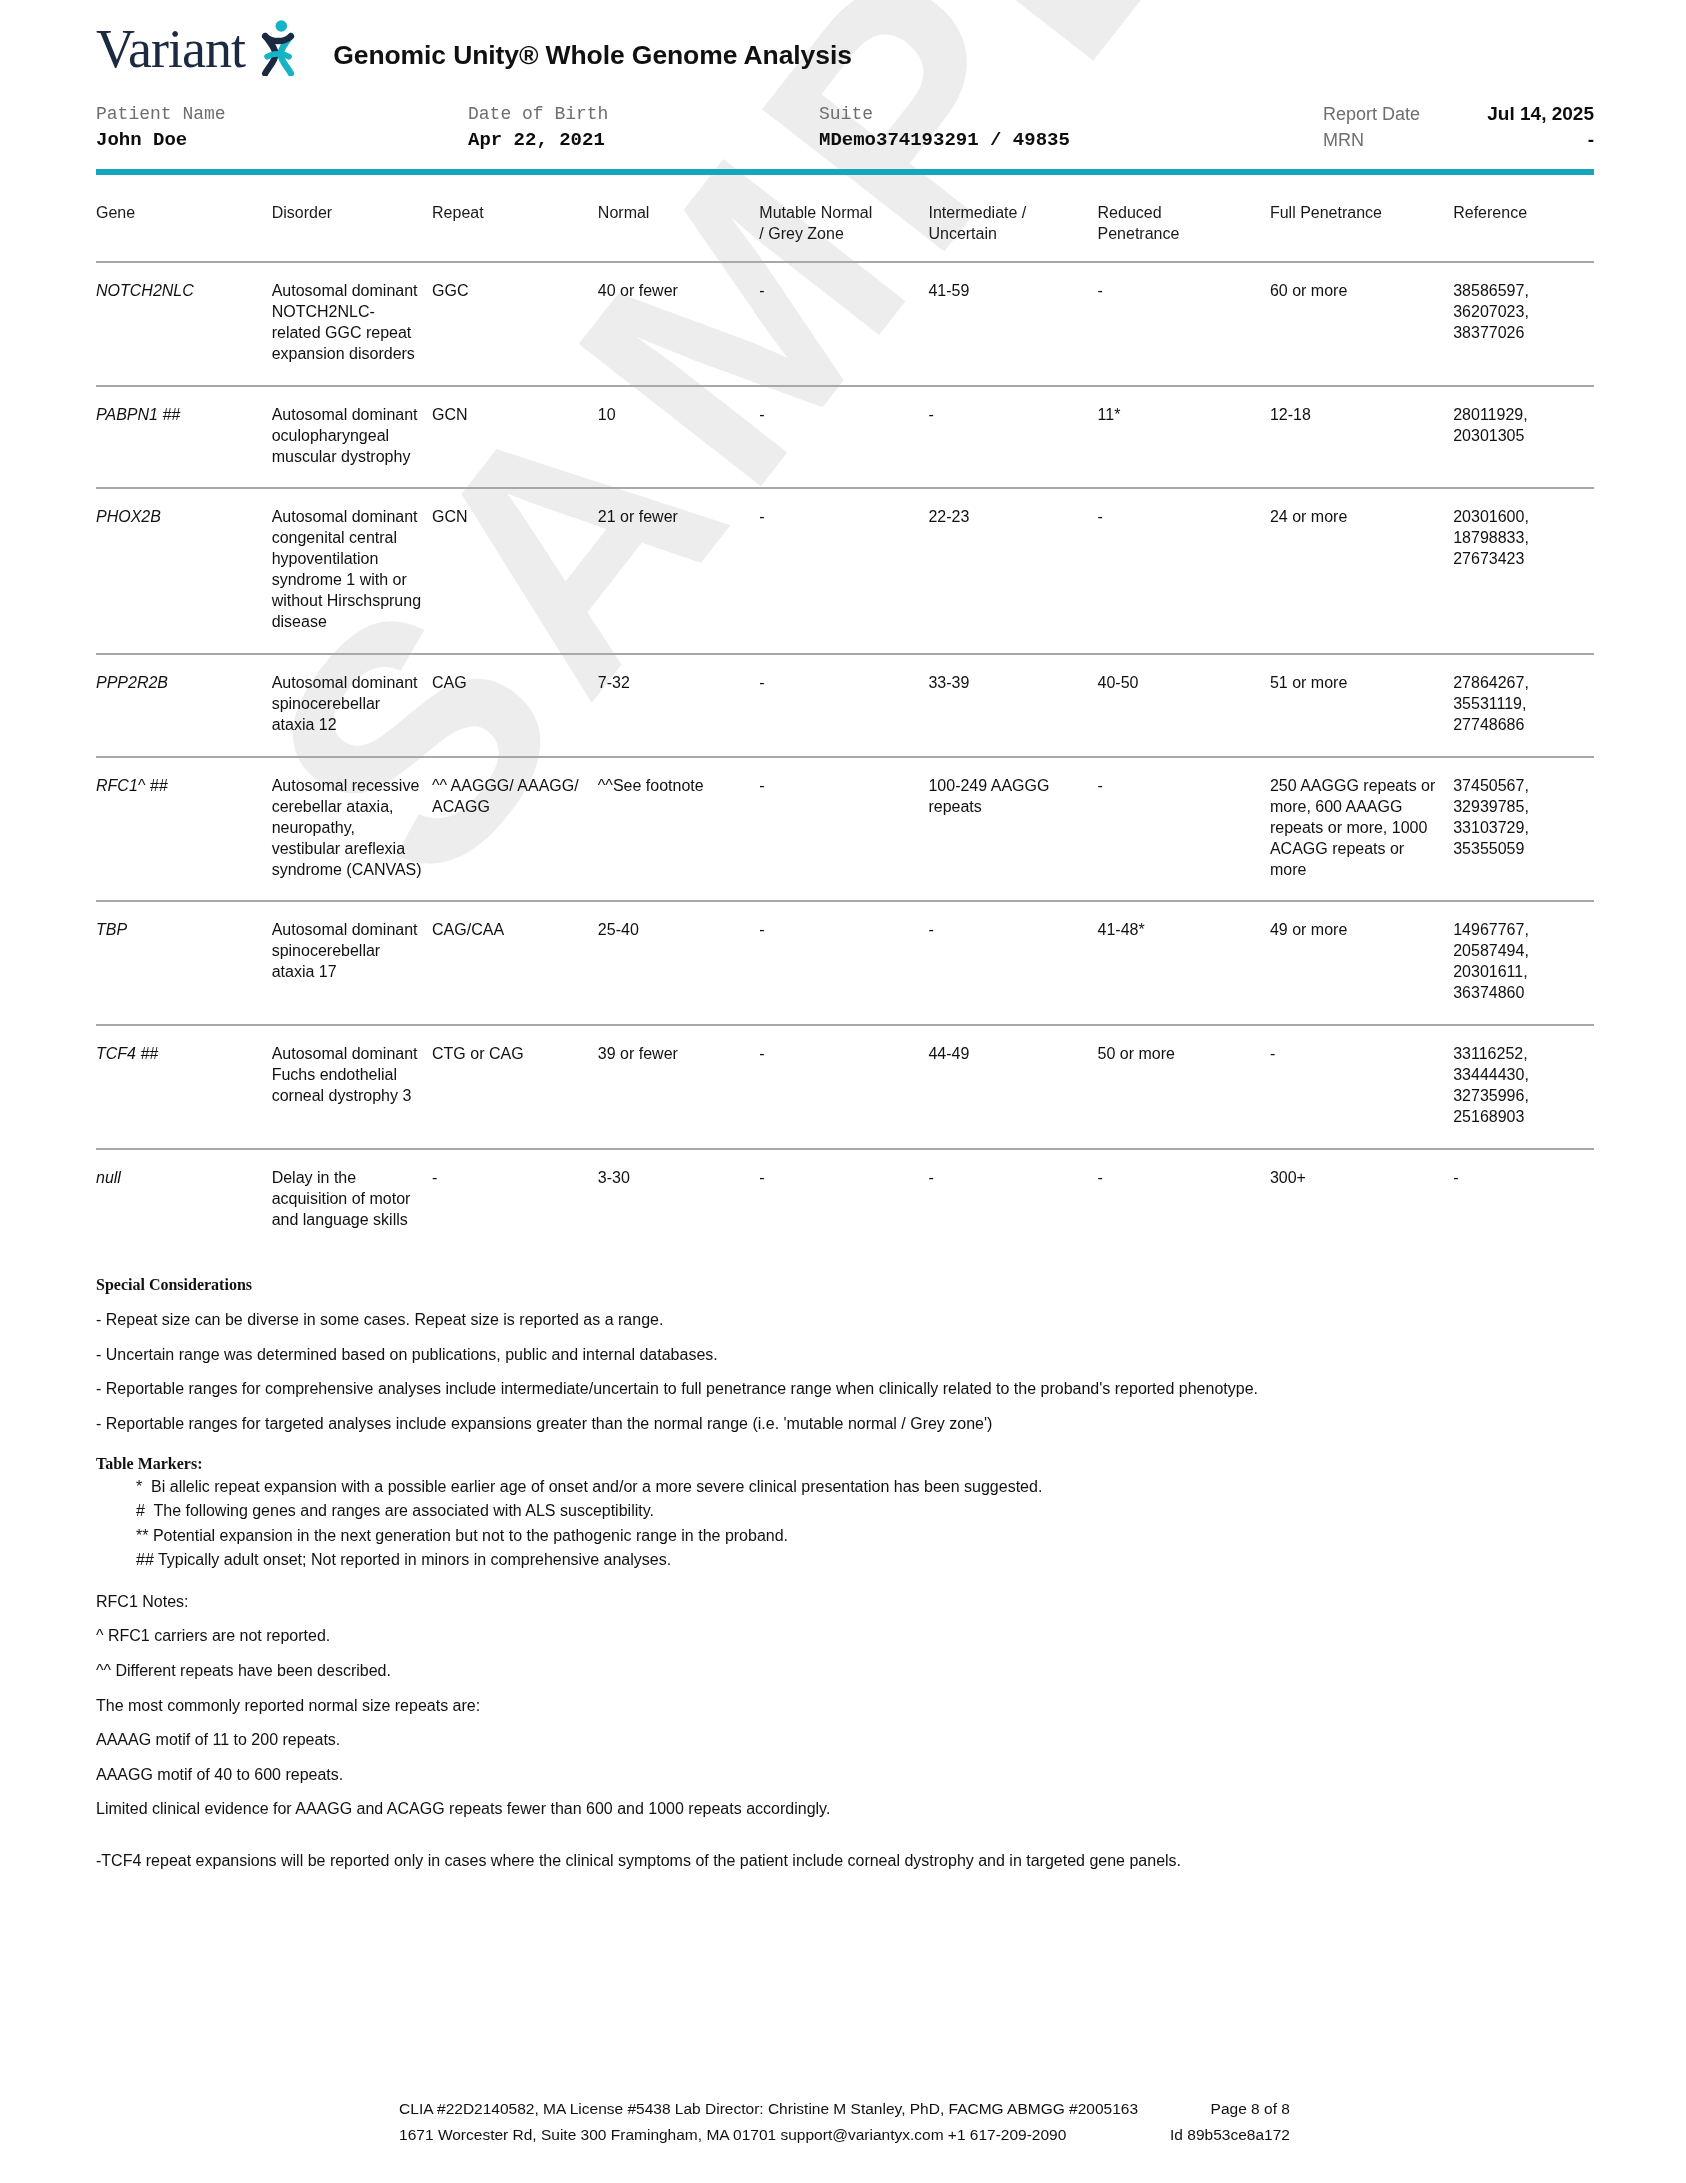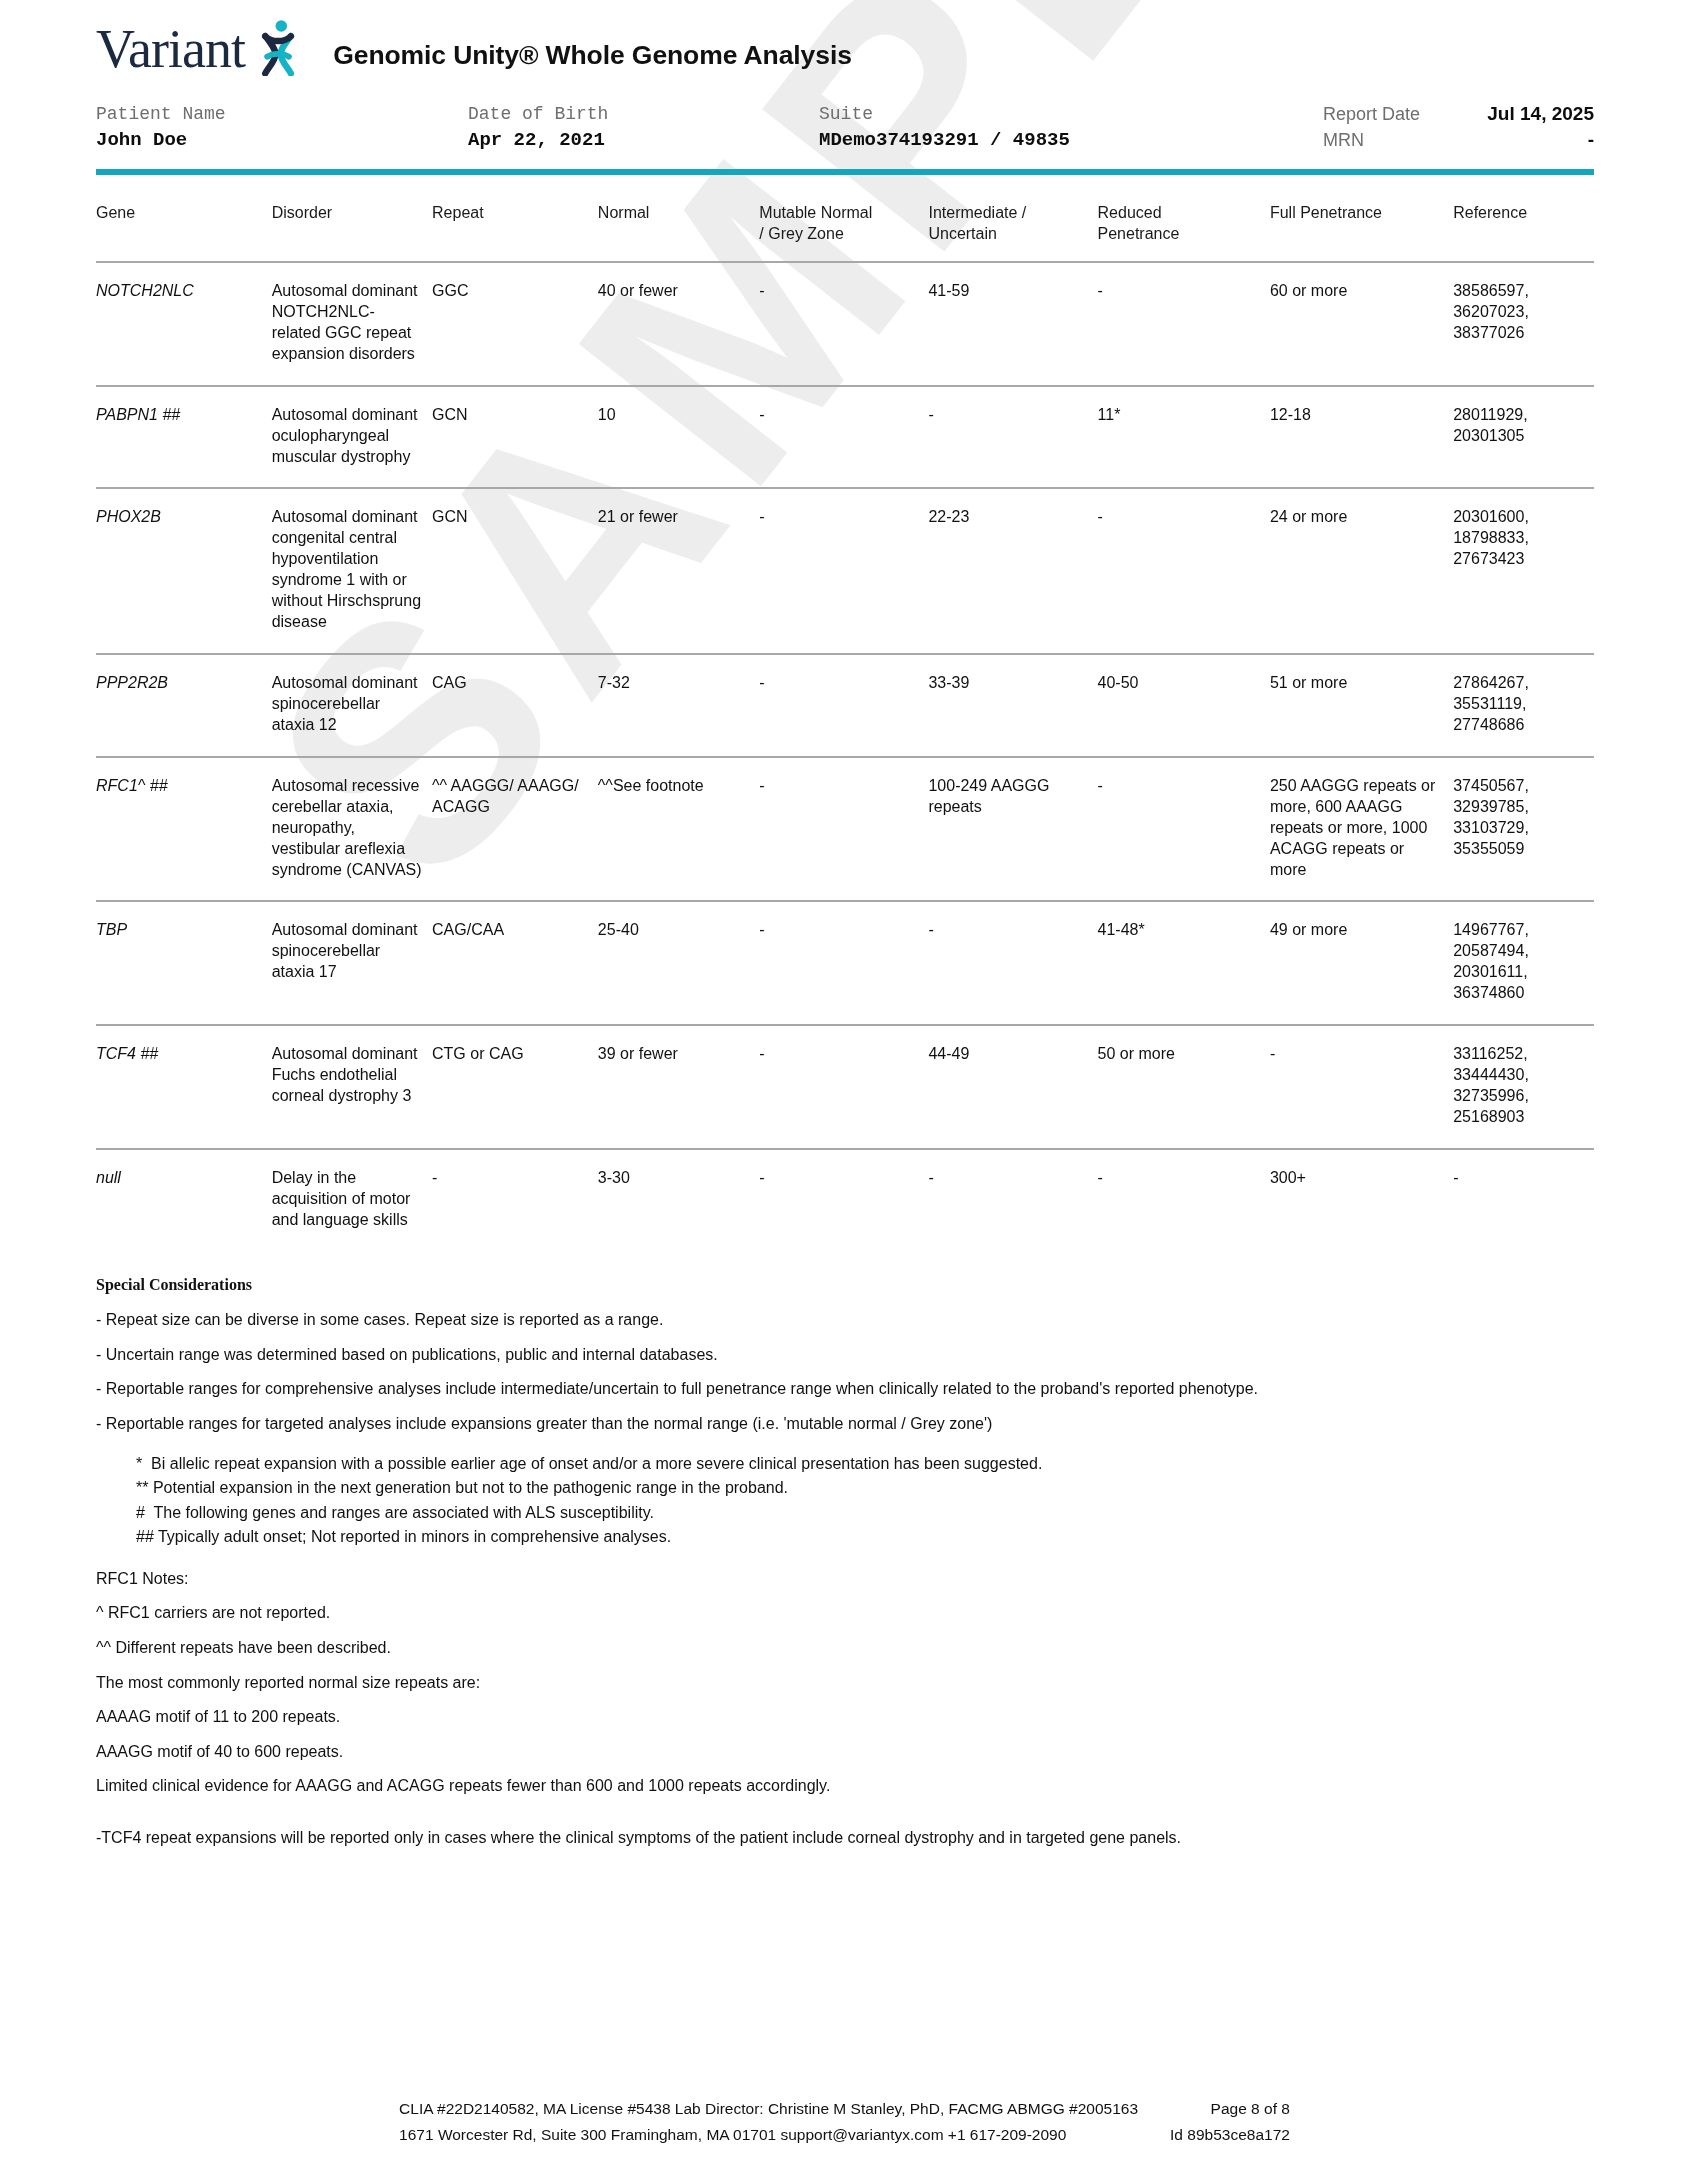--- a/index.html
+++ b/index.html
@@ -425,24 +425,25 @@
     <div class="notes">
       <div class="notes-head">Special Considerations</div>
       <div id="sc-list">
           <div class="note-line">- Repeat size can be diverse in some cases. Repeat size is reported as a range.</div>
           <div class="note-line">- Uncertain range was determined based on publications, public and internal databases.</div>
           <div class="note-line">- Reportable ranges for comprehensive analyses include intermediate/uncertain to full penetrance range when clinically related to the proband's reported phenotype.</div>
           <div class="note-line">- Reportable ranges for targeted analyses include expansions greater than the normal range (i.e. 'mutable normal / Grey zone')</div>
         </div>
 
       <div class="block-gap"></div>
+      <div class="notes-head">Table Markers:</div>
       <div id="tm-list">
           <div class="marker-line">*  Bi allelic repeat expansion with a possible earlier age of onset and/or a more severe clinical presentation has been suggested.</div>
+          <div class="marker-line">#  The following genes and ranges are associated with ALS susceptibility.</div>
           <div class="marker-line">** Potential expansion in the next generation but not to the pathogenic range in the proband.</div>
-          <div class="marker-line">#  The following genes and ranges are associated with ALS susceptibility.</div>
           <div class="marker-line">## Typically adult onset; Not reported in minors in comprehensive analyses.</div>
         </div>
 
       <div class="block-gap"></div>
       <div class="note-line tight">RFC1 Notes:</div>
       <div id="rf-list">
           <div class="note-line">^ RFC1 carriers are not reported.</div>
           <div class="note-line">^^ Different repeats have been described.</div>
           <div class="note-line">The most commonly reported normal size repeats are:</div>
           <div class="note-line">AAAAG motif of 11 to 200 repeats.</div>

